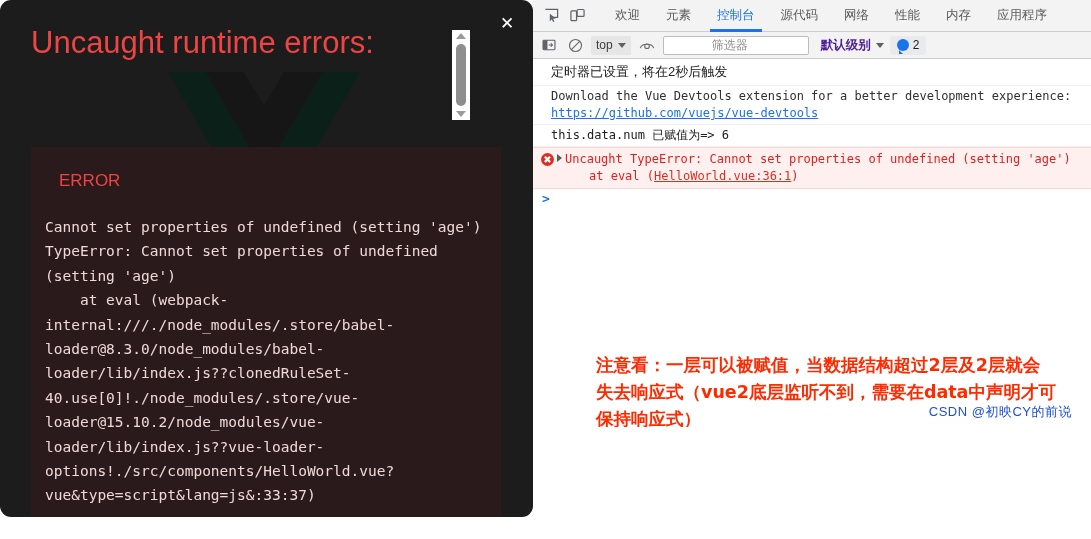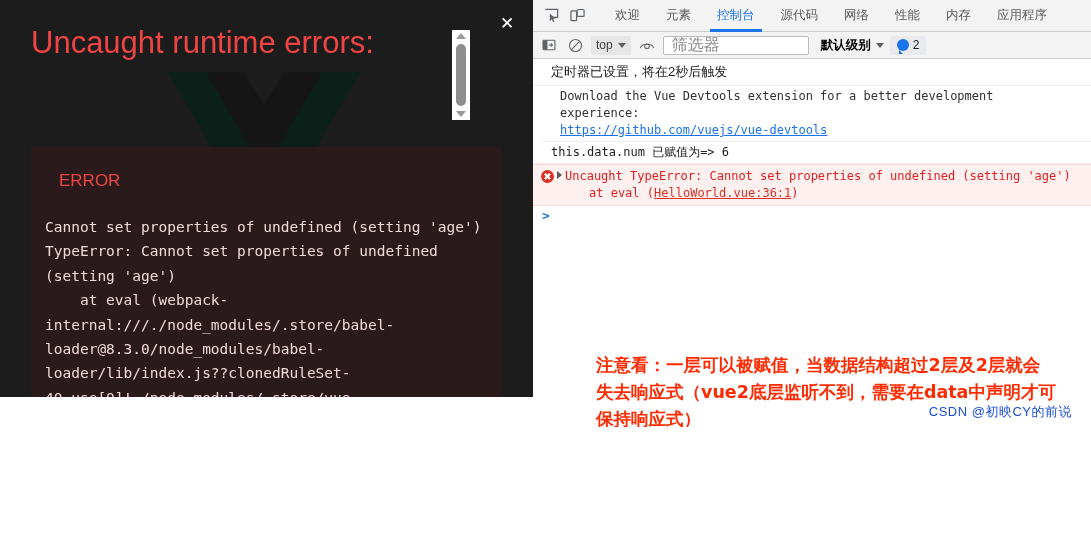--- a/index.html
+++ b/index.html
@@ -17,24 +17,25 @@
     position: relative;
     width: 1091px;
     height: 539px;
     display: flex;
   }
 
   
   .page-pane {
     position: relative;
     width: 533px;
-    height: 397px;
+    height: 517px;
     background: #1c1c1c;
     overflow: hidden;
     flex: 0 0 533px;
+    border-radius: 11px;
   }
   .vue-logo {
     position: absolute;
     left: 168px;
     top: 72px;
     width: 192px;
     height: 170px;
     pointer-events: none;
   }
   .overlay-scroll-host {
@@ -239,32 +240,33 @@
     border-radius: 2px;
     display: flex;
     align-items: center;
     padding: 0 6px;
     box-sizing: border-box;
   }
   .filter-box input {
     border: 0;
     outline: 0;
     width: 100%;
-    font-size: 16px;
+    font-size: 12px;
     color: #14532d;
     background: transparent;
     font-family: "Liberation Sans", sans-serif;
+    margin-left: 40px;
   }
   .filter-box input::placeholder { color: #8a8a8a; }
   .level-select {
     display: flex;
     align-items: center;
     gap: 5px;
     font-size: 12.5px;
-    color: #000000;
+    color: #4c1d95;
     font-weight: bold;
     cursor: pointer;
     flex: 0 0 auto;
     margin-left: 6px;
   }
   .err-badge {
     display: flex;
     align-items: center;
     gap: 4px;
     height: 19px;
@@ -308,21 +310,21 @@
     box-sizing: border-box;
     word-break: break-word;
   }
   .msg.log-cn {
     font-family: "Liberation Sans", sans-serif;
     font-size: 13px;
     line-height: 20px;
     padding-top: 3px;
     padding-bottom: 3px;
   }
-  .msg.info { color: #303030; margin-left: 9px; }
+  .msg.info { color: #303030; }
   .msg .link {
     color: #1a73e8;
     text-decoration: underline;
   }
   .msg.error {
     background: #fff0f0;
     border-top: 1px solid #ffd6d6;
     border-bottom: 1px solid #ffd6d6;
     color: #e02020;
     padding-left: 32px;

